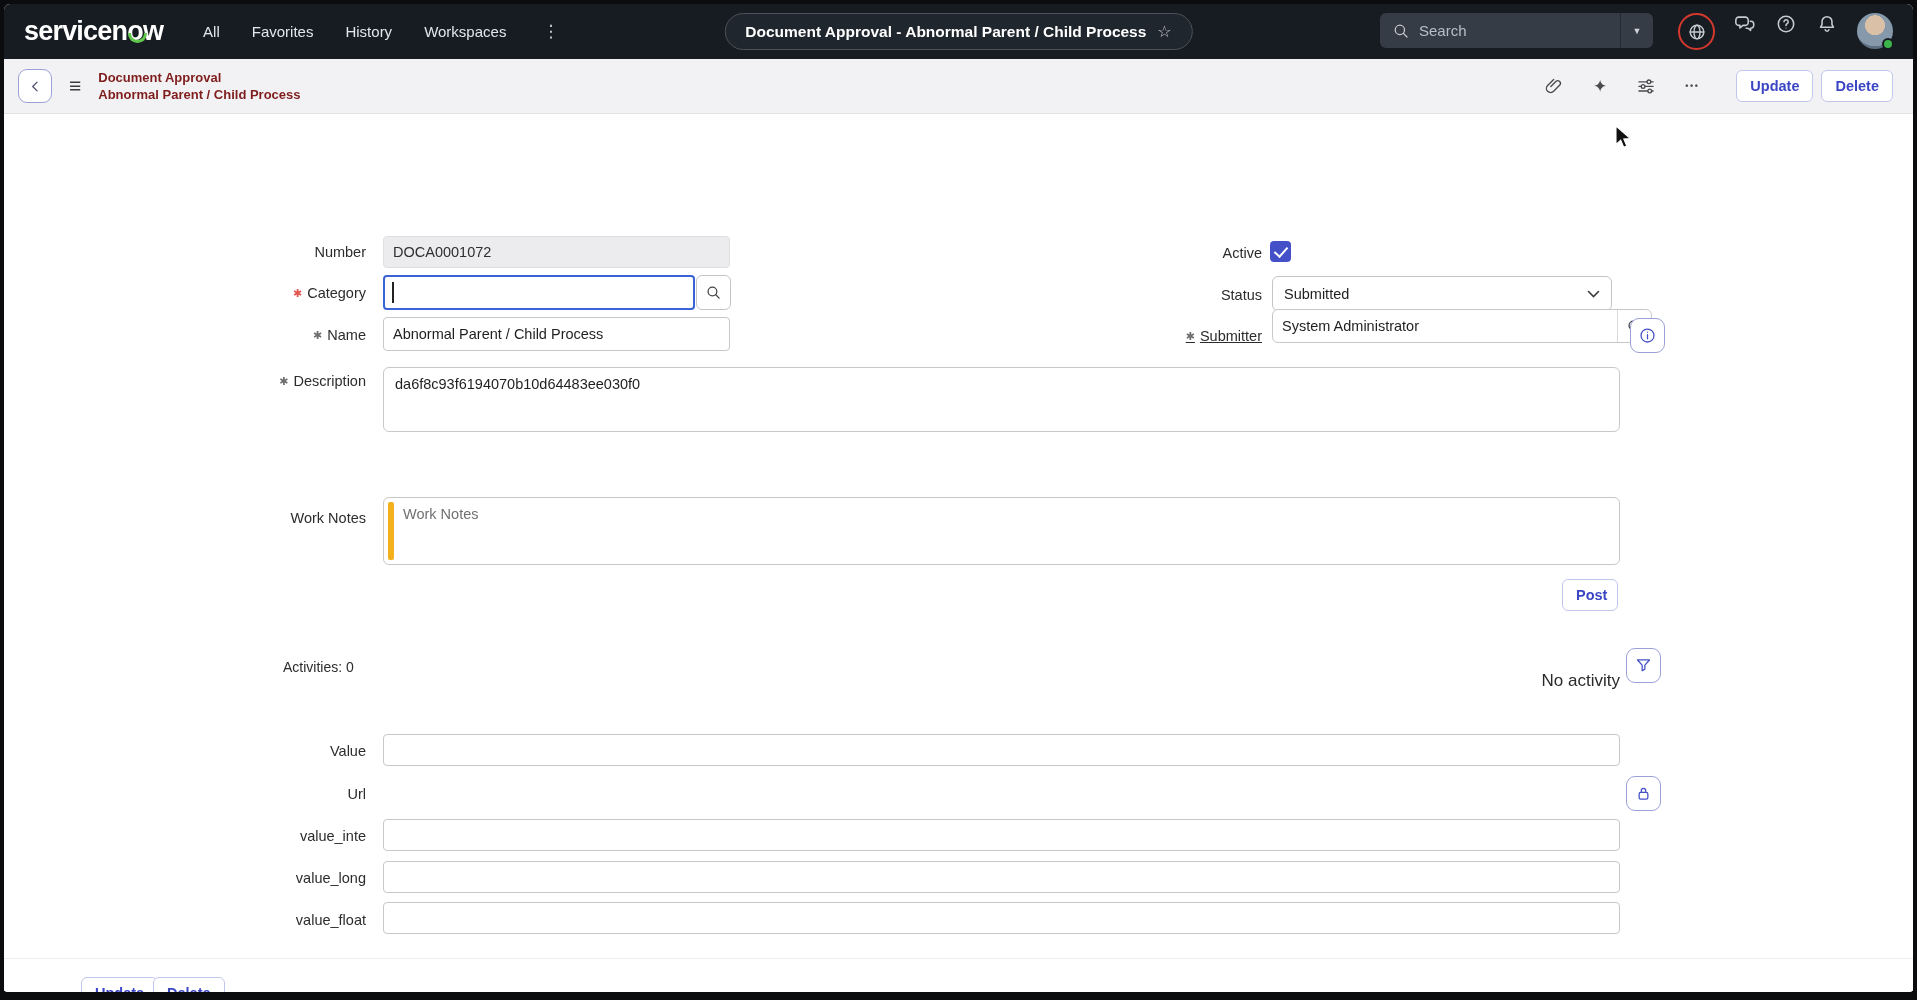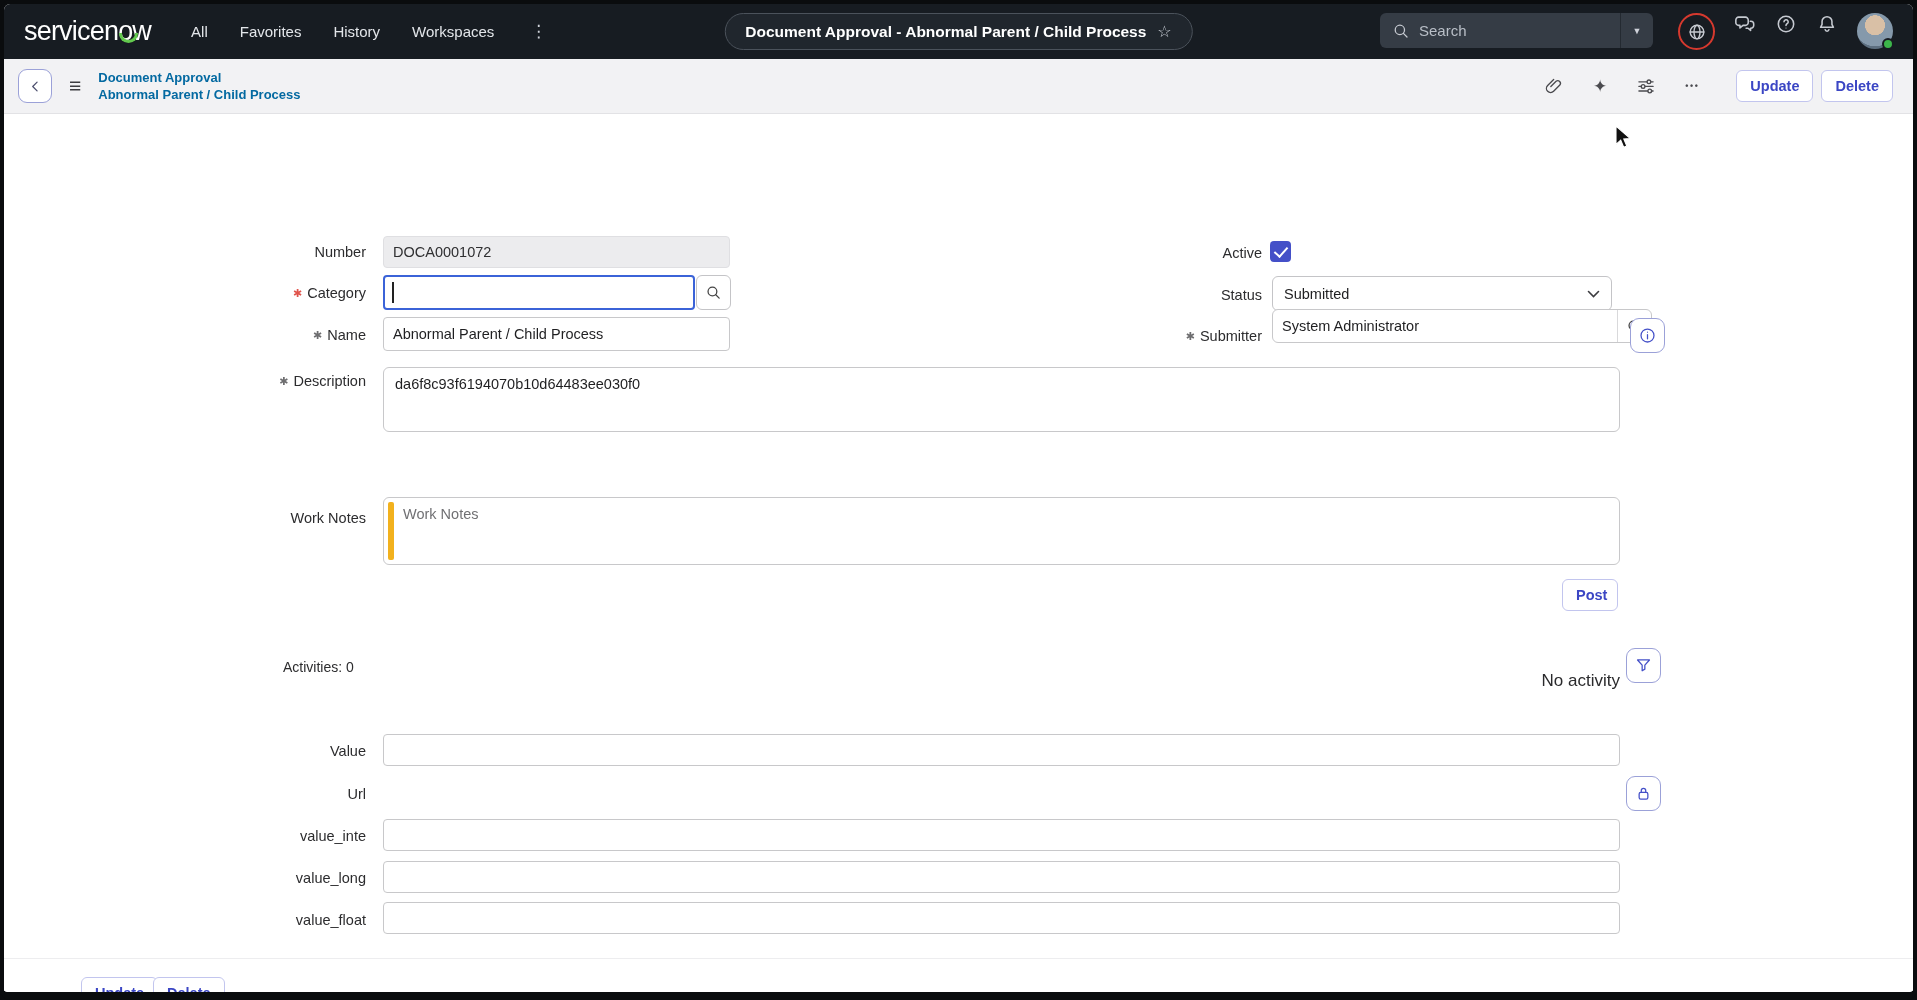--- a/index.html
+++ b/index.html
@@ -4,21 +4,21 @@
 <style>
   * { box-sizing: border-box; }
   html,body { margin:0; padding:0; background:#0a0c0e; }
   body { width:1917px; height:1000px; position:relative; font-family:"Liberation Sans", sans-serif; }
   .screen { position:absolute; inset:0; border:4px solid #0a0c0e; border-bottom-width:8px; border-radius:10px;
             overflow:hidden; background:#fff; }
 
   
   .topnav { position:absolute; left:0; top:0; width:100%; height:55px; background:#171c22;
             display:flex; align-items:center; padding:0 20px; color:#dfe3e8; }
-  .logo { font-size:27px; font-weight:400; color:#fff; letter-spacing:-0.8px; margin-right:40px; white-space:nowrap; }
+  .logo { font-size:27px; font-weight:700; color:#fff; letter-spacing:-0.8px; margin-right:40px; white-space:nowrap; }
   .logo .logo-o { position:relative; display:inline-block; }
   .logo .logo-o::after { content:""; position:absolute; left:1px; bottom:4px; width:13px; height:7px;
             border:3px solid #63c94e; border-top:none; border-radius:0 0 10px 10px; }
   .nav-items { display:flex; align-items:center; gap:32px; font-size:15px; }
   .nav-item { cursor:default; color:#e3e6ea; }
   .kebab { font-size:17px; color:#cfd3da; padding:0 4px; }
   .pill { position:absolute; left:50%; transform:translateX(-50%); top:9px; height:37px;
           display:flex; align-items:center; gap:11px; padding:0 20px; border-radius:19px;
           background:#20262d; border:1px solid #4b525b; color:#fff; font-weight:700; font-size:15.5px; }
   .pill-star { font-weight:400; color:#c9ced6; font-size:16px; }
@@ -35,21 +35,21 @@
             background:radial-gradient(circle at 50% 34%, #d9c0a6 0 33%, #8599ab 34% 70%, #5d6f80 71%); }
   .avatar-dot { position:absolute; right:-1px; bottom:-1px; width:12px; height:12px; border-radius:50%;
             background:#3cb54a; border:2px solid #171c22; }
 
   
   .form-header { position:absolute; left:0; top:55px; width:100%; height:55px; background:#f2f2f4;
             border-bottom:1px solid #e2e2e5; display:flex; align-items:center; padding:0 14px; }
   .back-btn { width:34px; height:34px; background:#fff; border:1px solid #9ba1d8; border-radius:9px;
             display:flex; align-items:center; justify-content:center; }
   .fh-burger { font-size:21px; color:#3c3c40; margin:0 17px; }
-  .fh-title { font-size:13px; font-weight:700; color:#0369a1; line-height:1.32; }
+  .fh-title { font-size:13px; font-weight:700; color:#7f1d1d; line-height:1.32; }
   .fh-actions { margin-left:auto; display:flex; align-items:center; gap:29px; padding-right:6px; }
   .hicon { width:20px; height:20px; stroke:#4b4b4f; fill:none; stroke-width:1.6; stroke-linecap:round; stroke-linejoin:round; }
   .glyph-icon { color:#4b4b4f; font-size:17px; line-height:1; }
   .more-h { color:#4b4b4f; font-size:9px; letter-spacing:1.5px; font-weight:700; }
   .btn-row { display:flex; gap:8px; margin-left:8px; }
   .btn-outline { background:#fff; border:1px solid #c2c5ee; border-radius:6px; color:#3b46c4;
             font-weight:700; font-size:14.5px; padding:7px 13px; font-family:inherit; }
 
   
   .form-body { position:absolute; left:0; top:110px; right:0; bottom:0; background:#fff;padding-left:12px; }
@@ -77,21 +77,21 @@
   #lbl-category { top:171px; }
   #inp-category { left:379px; top:161px; width:312px; height:35px; border:2px solid #3b63d8; border-radius:4px; }
   .text-caret { position:absolute; left:388px; top:168px; width:1.5px; height:21px; background:#222; }
   #btn-cat-search { left:692px; top:161px; border-color:#c4c4c7; border-radius:6px; }
   #lbl-status { top:173px; }
   .select { position:absolute; border:1px solid #c4c4c7; border-radius:6px; background:#fff; font-size:14.5px;
             color:#1f1f21; display:flex; align-items:center; padding:0 11px; }
   #sel-status { left:1268px; top:162px; width:340px; height:35px; }
   .select .chev { margin-left:auto; }
   #lbl-name { top:213px; } #inp-name { left:379px; top:203px; width:347px; height:34px; }
-  #lbl-submitter { left:1040px; width:218px; top:214px; }
+  #lbl-submitter { left:1040px; width:218px; top:214px;text-decoration:underline; }
   .ref-wrap { position:absolute; left:1268px; top:195px; width:380px; height:34px; }
   .ref-wrap input { width:100%; height:100%; border:1px solid #c8c8ca; border-radius:6px; font-size:14.5px;
             color:#1f1f21; padding:0 38px 0 9px; font-family:inherit; outline:none; }
   .ref-search { position:absolute; right:1px; top:1px; bottom:1px; width:34px; border-left:1px solid #d9d9db;
             display:flex; align-items:center; justify-content:center; }
   #btn-sub-info { left:1626px; top:204px; }
   #lbl-description { top:259px; }
   .tarea { position:absolute; border:1px solid #c8c8ca; border-radius:6px; font-size:14.5px; color:#1f1f21;
             padding:8px 11px; font-family:inherit; resize:none; outline:none; }
   #ta-description { left:379px; top:253px; width:1237px; height:65px; }

